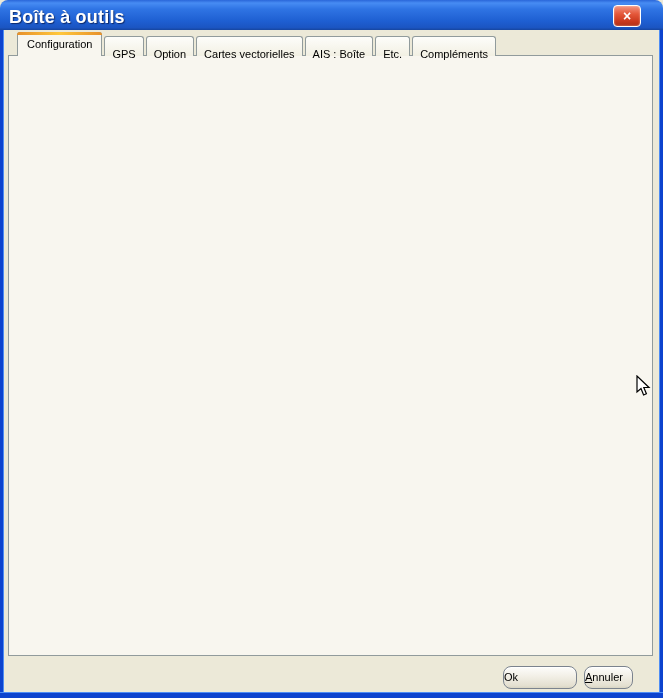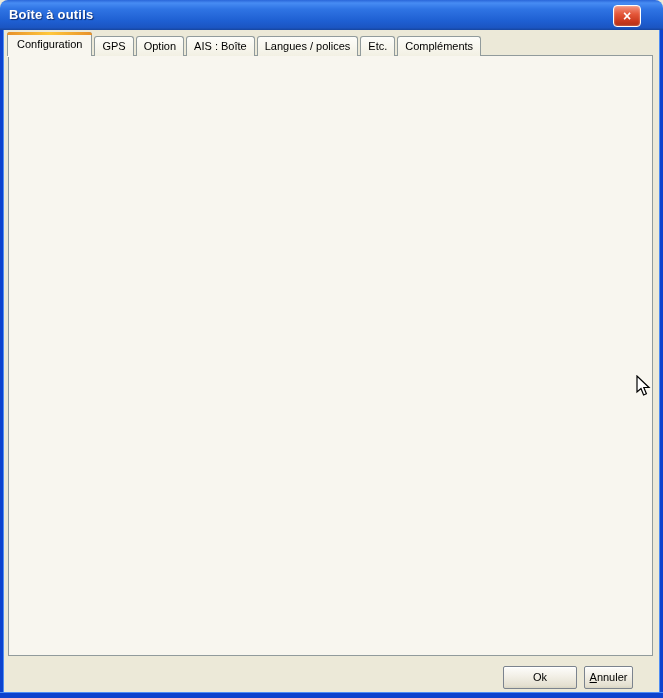--- a/index.html
+++ b/index.html
@@ -4,33 +4,33 @@
 <style>
   * { margin:0; padding:0; box-sizing:border-box; }
   html,body { width:663px; height:698px; }
   body { font-family:"Liberation Sans", sans-serif; font-size:11px; color:#000; }
   #win { position:relative; width:663px; height:698px; background:#ECE9D8; overflow:hidden; }
 
   
   .titlebar { position:absolute; left:0; top:0; width:663px; height:30px;
     background:linear-gradient(180deg,#2a66d9 0%,#478cf3 10%,#2f74e4 30%,#1e5fd2 70%,#1b55c2 92%,#16459f 100%);
     border-radius:8px 8px 0 0; }
-  .title-text { position:absolute; left:9px; top:7px; color:#fff; font-weight:bold; font-size:13px;
+  .title-text { position:absolute; left:9px; top:7px; color:#fff; font-weight:bold; font-size:18px;
     text-shadow:1px 1px 1px rgba(0,0,30,.55); letter-spacing:.2px; }
   .close-btn { position:absolute; left:613px; top:5px; width:28px; height:22px; border:1px solid #fff;
     border-radius:4px; background:linear-gradient(180deg,#f3947f 0%,#e4573a 40%,#cc3a1e 75%,#b02f15 100%);
     color:#fff; font-weight:bold; font-size:14px; line-height:20px; text-align:center; cursor:pointer;
     box-shadow:inset 0 0 2px rgba(255,255,255,.6); }
   .edge-l { position:absolute; left:0; top:30px; width:4px; height:663px; background:#0d43ce; box-shadow:inset -1px 0 0 #4e8df5; }
   .edge-r { position:absolute; left:659px; top:30px; width:4px; height:663px; background:#0d43ce; box-shadow:inset 1px 0 0 #4e8df5; }
   .edge-b { position:absolute; left:0; top:692px; width:663px; height:6px; background:#0d43ce; box-shadow:inset 0 1px 0 #4e8df5; }
 
   
-  .tabs { position:absolute; left:7px; top:32px; height:24px; display:flex; align-items:flex-end; z-index:3; }
-  .tab { height:20px; margin-right:2px; padding:0 7px; line-height:19px; white-space:nowrap;
+  .tabs { position:absolute; left:17px; top:32px; height:24px; display:flex; align-items:flex-end; z-index:3; }
+  .tab { height:20px; margin-right:2px; padding:8px 7px; line-height:19px; white-space:nowrap;
     border:1px solid #919b9c; border-bottom:none; border-radius:3px 3px 0 0;
     background:linear-gradient(180deg,#fdfdfa,#f2f0e3); cursor:pointer; }
   .tab.active { height:24px; line-height:23px; padding:0 9px; position:relative;
     background:#f8f6ef; border-color:#919b9c; z-index:4; box-shadow:0 1px 0 #f8f6ef; }
   .tab.active::before { content:""; position:absolute; left:-1px; right:-1px; top:-1px; height:3px;
     background:linear-gradient(90deg,#e7902a,#ffc73c 50%,#e7902a); border-radius:3px 3px 0 0; }
 
   
   .panel { position:absolute; left:8px; top:55px; width:645px; height:601px;
     background:#f8f6ef; border:1px solid #919b9c; z-index:2; }
@@ -56,21 +56,21 @@
 
   .text-input { position:absolute; border:1px solid #8ea6c2; background:#e9f0fa; font-family:"Liberation Sans",sans-serif;
     font-size:11px; padding:0 0 0 12px; color:#000; outline:none; }
 
   .combo { position:absolute; display:flex; border:1px solid #7f9db9; background:#d4d0c8; cursor:pointer; }
   .combo-text { flex:1; line-height:21px; padding-left:5px; white-space:nowrap; overflow:hidden; }
   .combo-btn { width:17px; border-left:1px solid #96b5d4; border-radius:0 1px 1px 0;
     background:linear-gradient(180deg,#d9e6fd 0%,#c0d4fa 50%,#a7c2f3 100%); display:flex; align-items:center; justify-content:center; }
   .chev { width:0; height:0; border:4px solid transparent; border-top:5px solid #2c52a0; margin-top:5px; }
 
-  .xp-btn { position:absolute; height:23px; border:1px solid #7b838e; border-radius:2px; text-align:center;
+  .xp-btn { position:absolute; height:23px; border:1px solid #7b838e; border-radius:8px; 
     background:linear-gradient(180deg,#fdfdfb 0%,#f2efe6 45%,#e3dfcf 90%,#d8d4c2 100%);
     box-shadow:inset 0 1px 0 #fff; cursor:pointer; font-family:"Liberation Sans",sans-serif; font-size:11px; }
   .xp-btn span { display:block; line-height:21px; }
   .xp-btn.cancel span::first-letter { text-decoration:underline; }
 
   .cursor { position:absolute; z-index:9; }
 </style>
 </head>
 <body>
 
@@ -83,22 +83,22 @@
     </div>
   </div>
   <div class="edge-l"></div>
   <div class="edge-r"></div>
   <div class="edge-b"></div>
 
   <div class="tabs">
     <div class="tab active">Configuration</div>
     <div class="tab">GPS</div>
     <div class="tab">Option</div>
+    <div class="tab">Cartes vectorielles</div>
     <div class="tab">AIS : Boîte</div>
-    <div class="tab">Langues / polices</div>
     <div class="tab">Etc.</div>
     <div class="tab">Compléments</div>
   </div>
 
   <div class="panel"></div>
 
   <div class="group" style="left:14px;top:61px;width:634px;height:30px;">
     <span class="group-title">Données de navigation</span>
   </div>
   <div class="row" style="left:20px;top:73px;">

